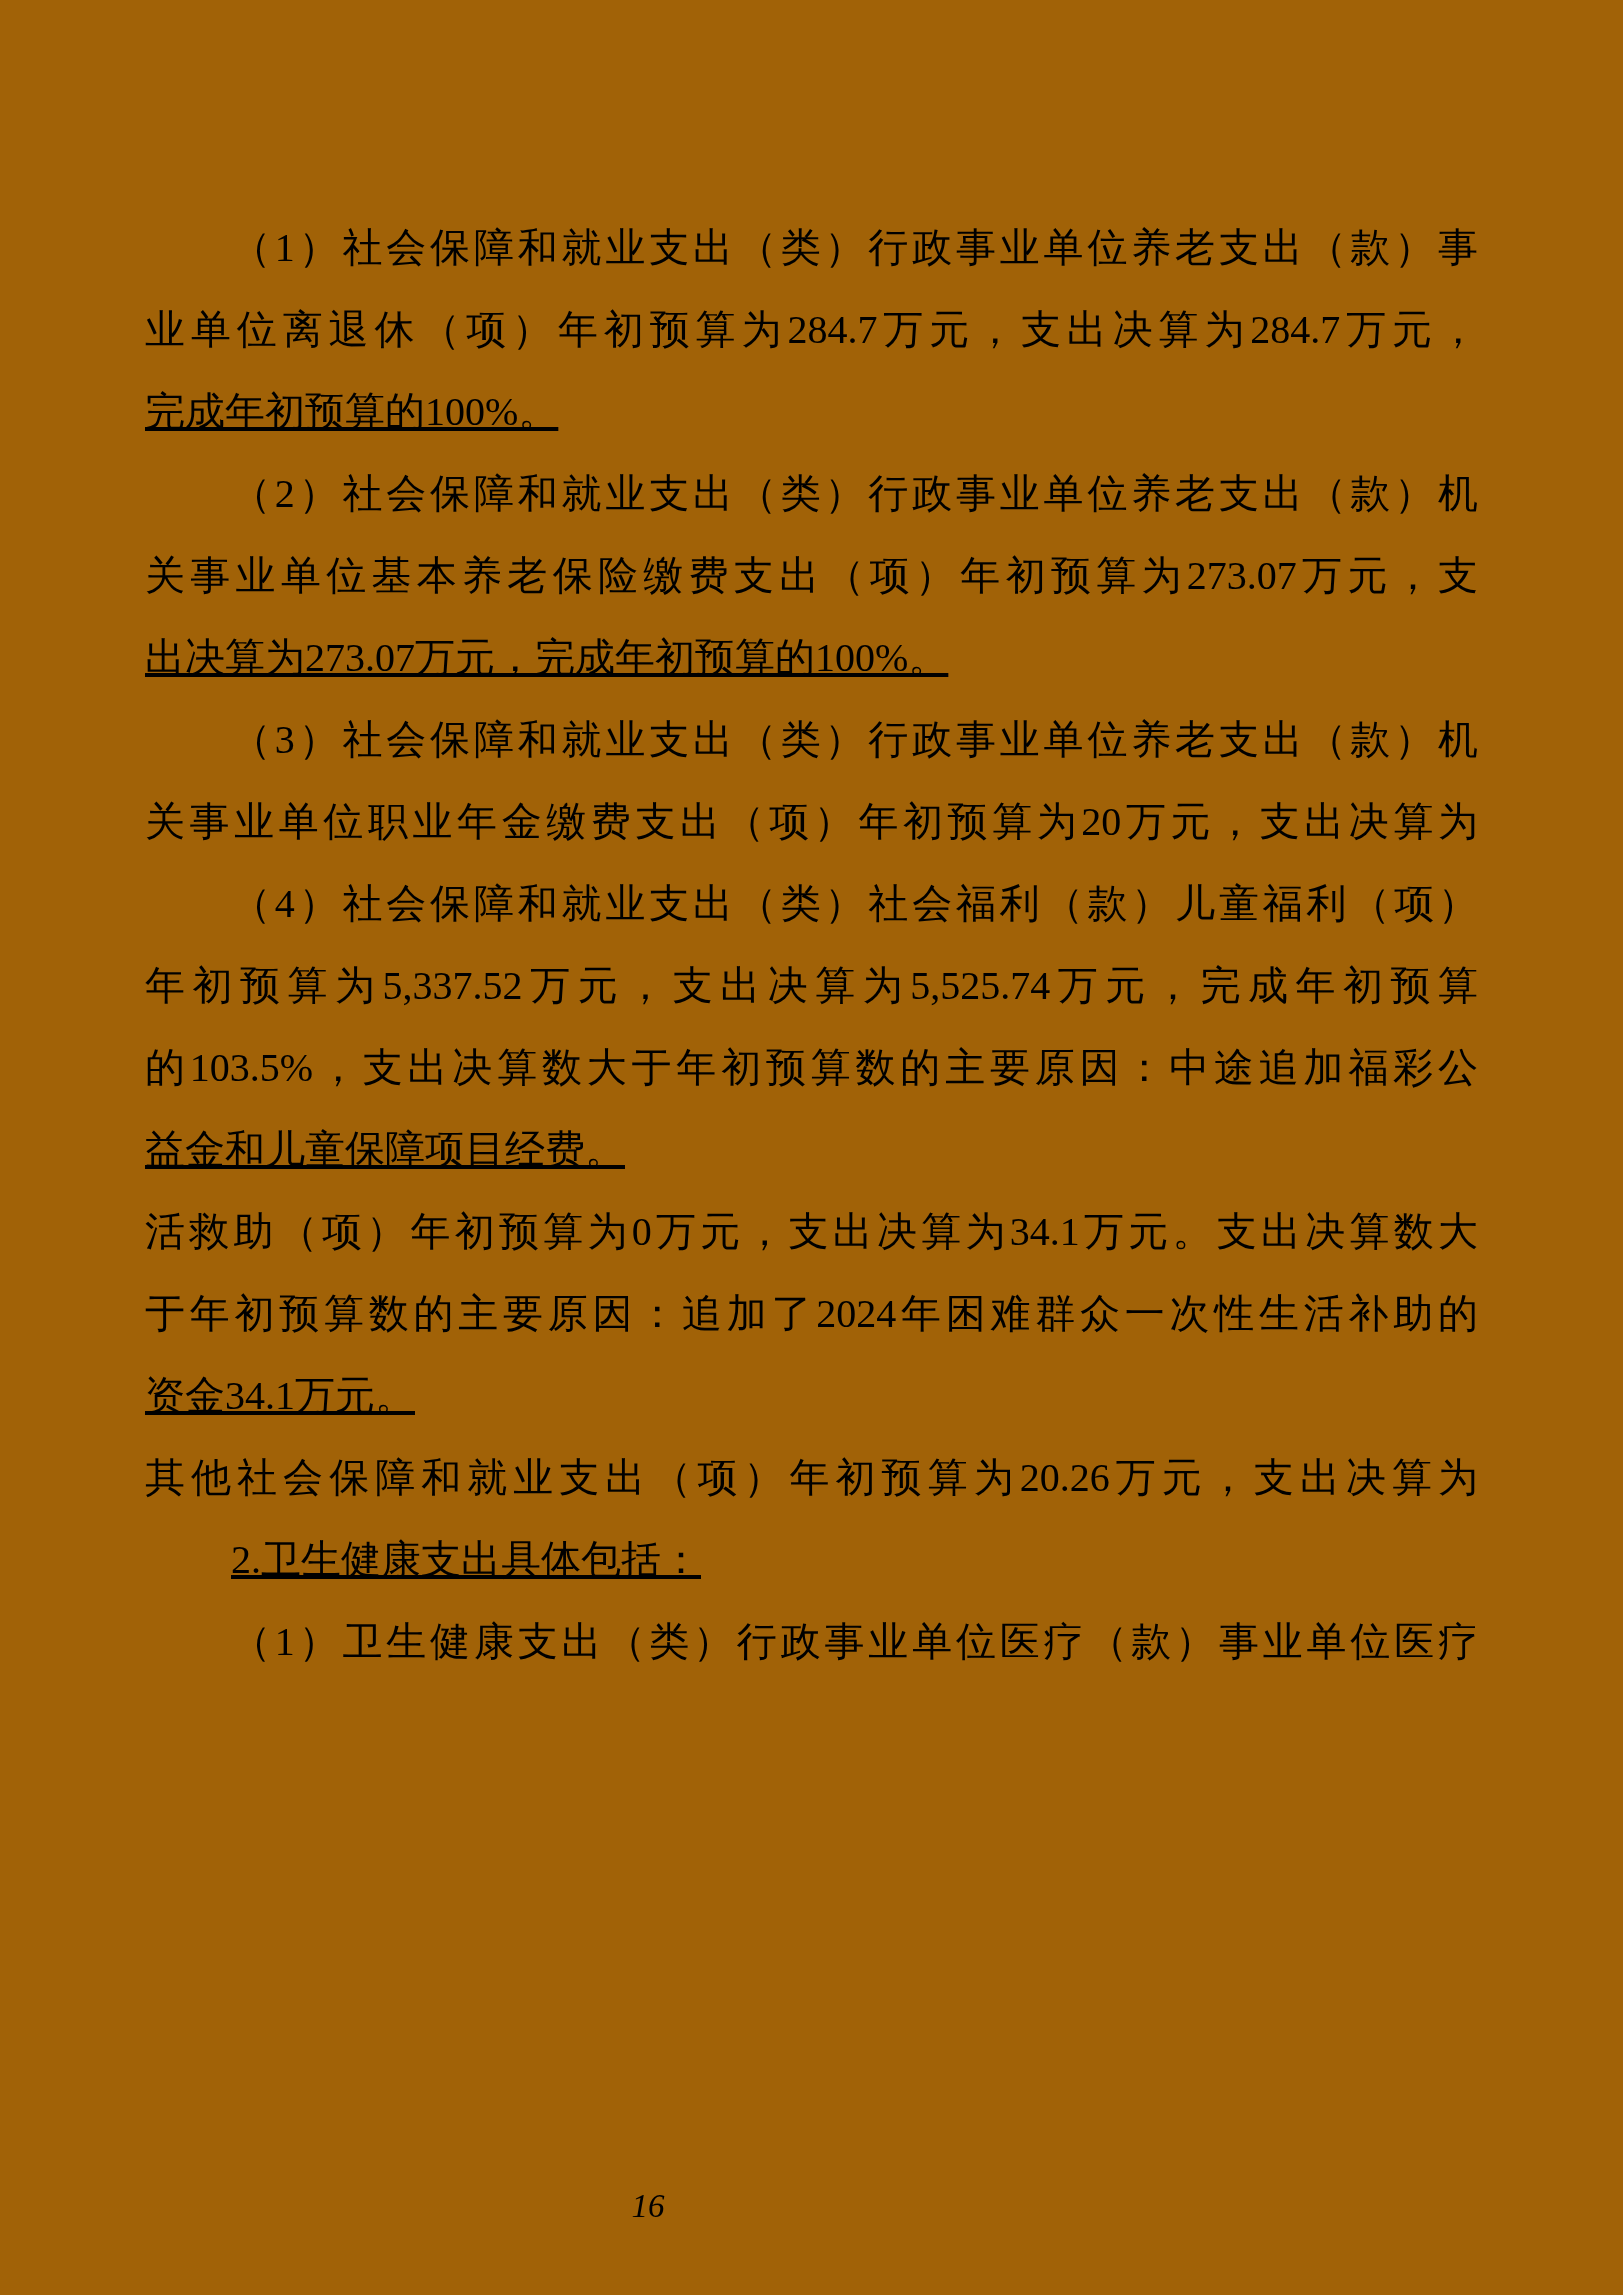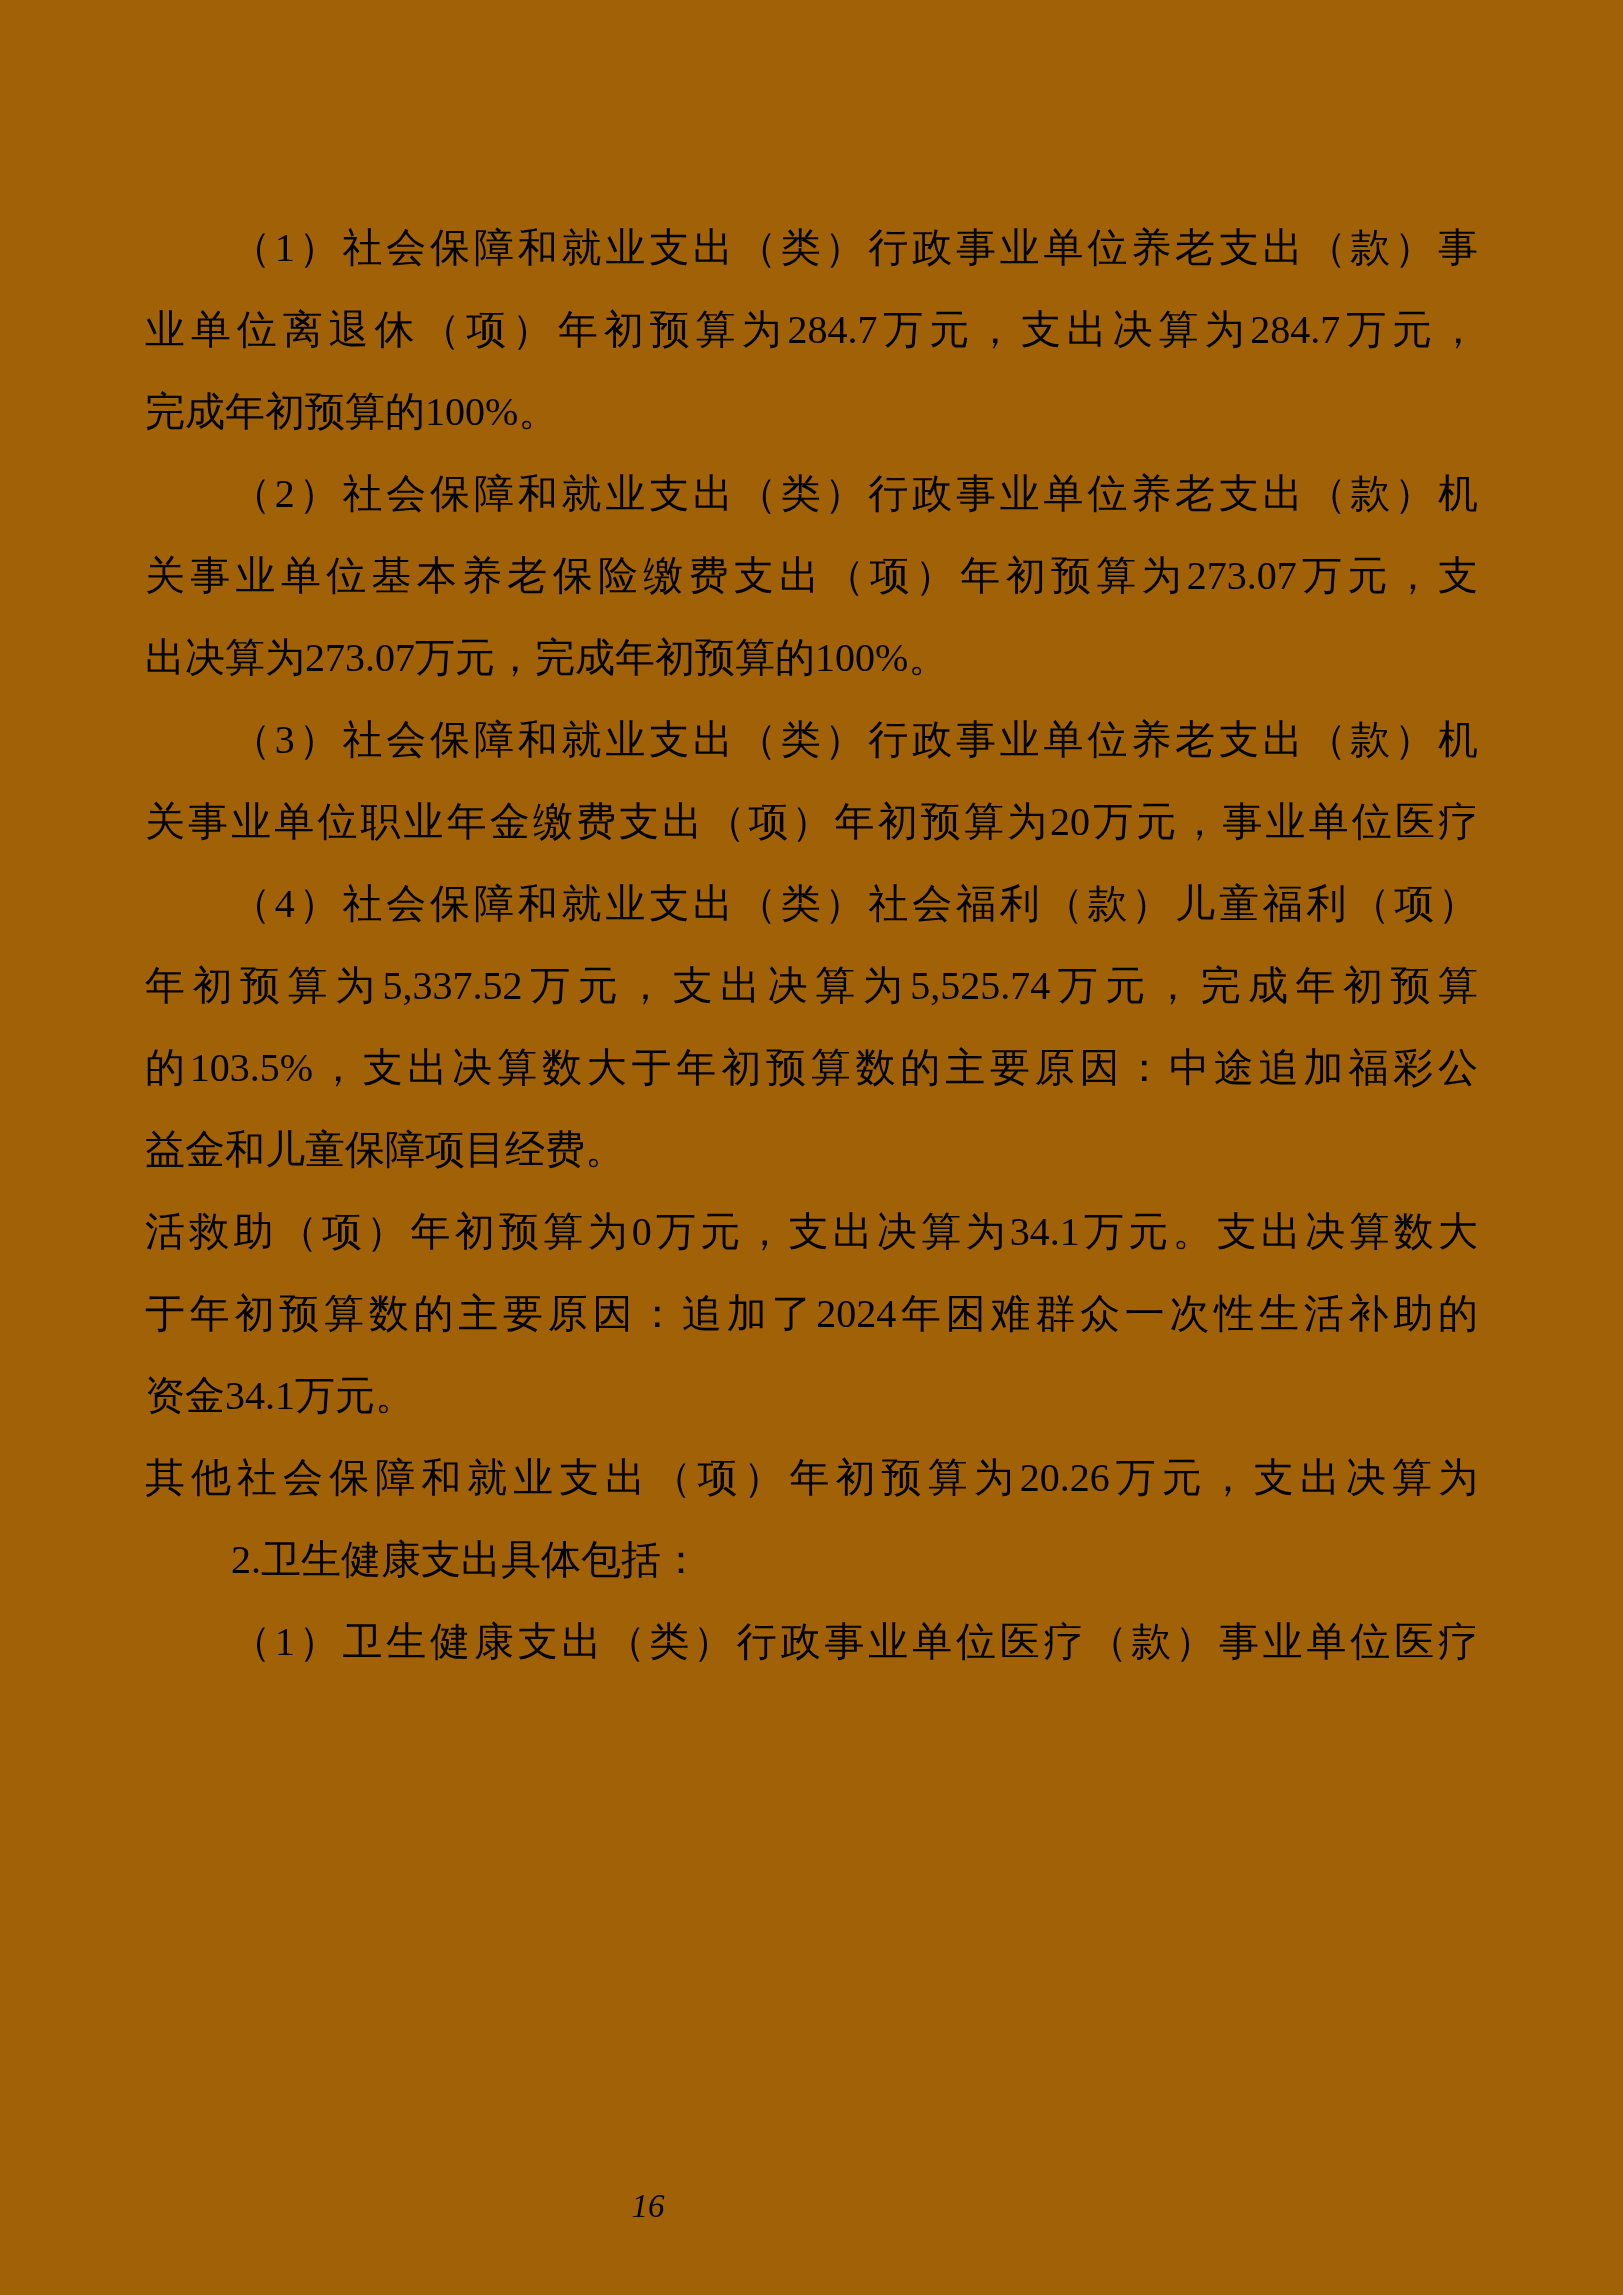--- a/index.html
+++ b/index.html
@@ -36,20 +36,21 @@
     text-justify: inter-character;
     height: 82px;
     overflow: visible;
   }
   .line.first {
     text-indent: 86px;
   }
   .line.last {
     text-align: center;
     text-align-last: left;
+    text-decoration: underline;
   }
   .page-footer {
     position: absolute;
     top: 2190px;
     left: 0;
     width: 1623px;
     height: 41px;
     pointer-events: none;
     font-style: italic;
   }
@@ -74,21 +75,21 @@
         <div class="line">业单位离退休（项）年初预算为284.7万元，支出决算为284.7万元，</div>
         <div class="line last">完成年初预算的100%。</div>
       </div>
       <div class="paragraph">
         <div class="line first">（2）社会保障和就业支出（类）行政事业单位养老支出（款）机</div>
         <div class="line">关事业单位基本养老保险缴费支出（项）年初预算为273.07万元，支</div>
         <div class="line last">出决算为273.07万元，完成年初预算的100%。</div>
       </div>
       <div class="paragraph">
         <div class="line first">（3）社会保障和就业支出（类）行政事业单位养老支出（款）机</div>
-        <div class="line">关事业单位职业年金缴费支出（项）年初预算为20万元，事业单位医疗</div>
+        <div class="line">关事业单位职业年金缴费支出（项）年初预算为20万元，支出决算为</div>
       </div>
       <div class="paragraph">
         <div class="line first">（4）社会保障和就业支出（类）社会福利（款）儿童福利（项）</div>
         <div class="line">年初预算为5,337.52万元，支出决算为5,525.74万元，完成年初预算</div>
         <div class="line">的103.5%，支出决算数大于年初预算数的主要原因：中途追加福彩公</div>
         <div class="line last">益金和儿童保障项目经费。</div>
       </div>
       <div class="paragraph">
         <div class="line">活救助（项）年初预算为0万元，支出决算为34.1万元。支出决算数大</div>
         <div class="line">于年初预算数的主要原因：追加了2024年困难群众一次性生活补助的</div>

